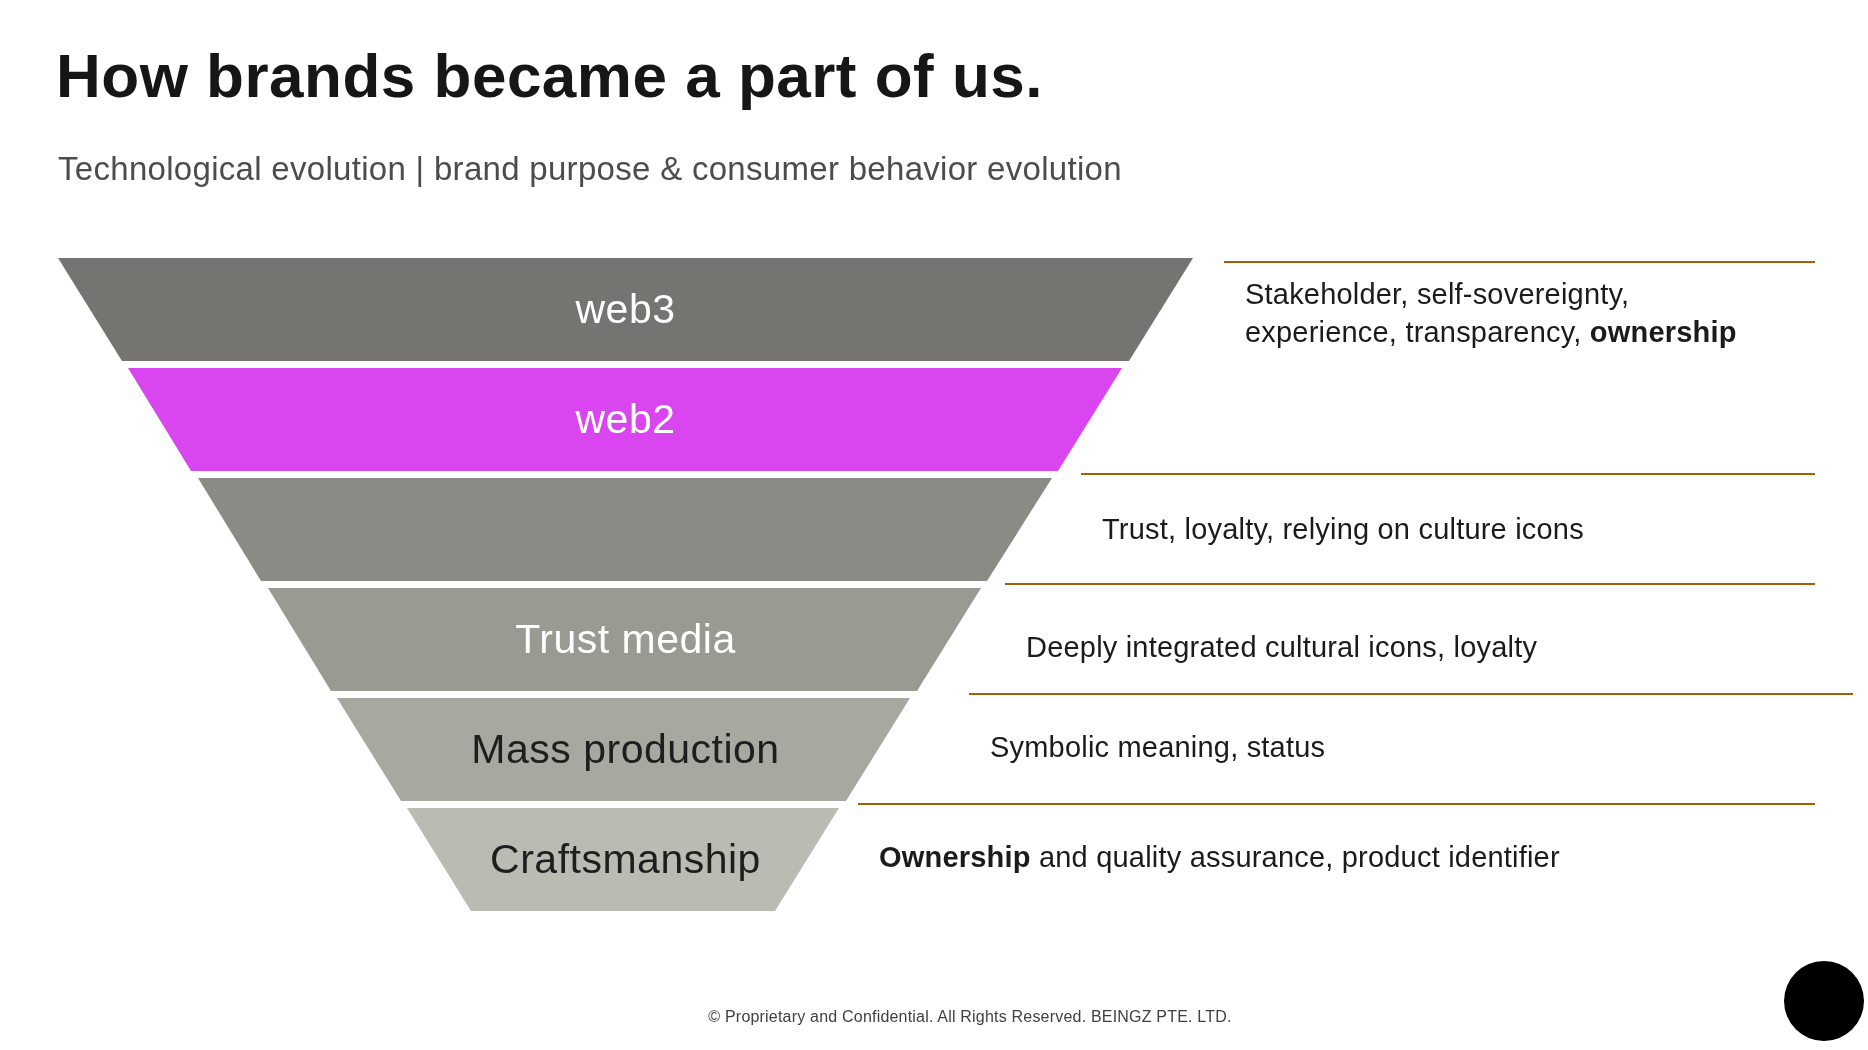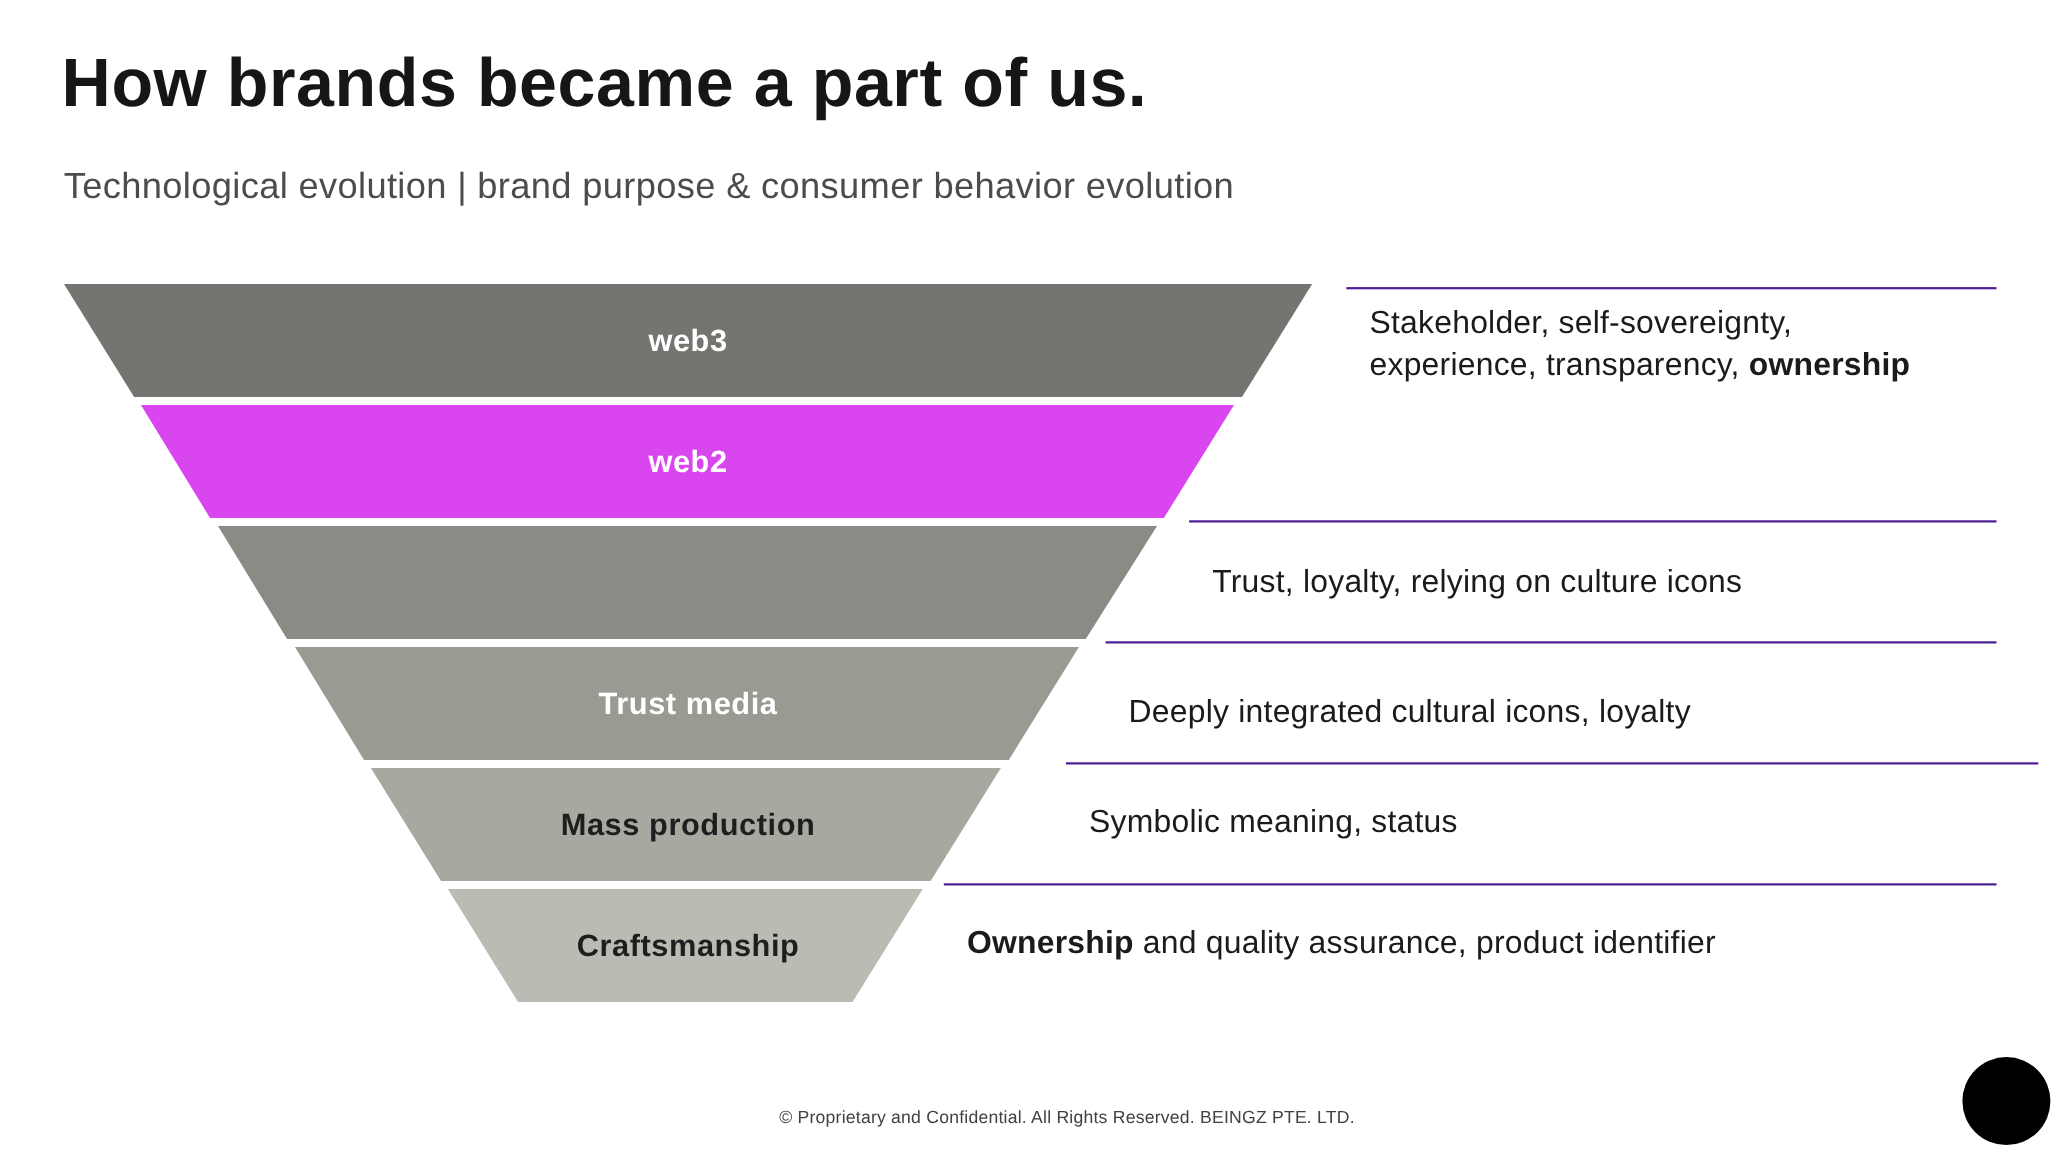--- a/index.html
+++ b/index.html
@@ -19,33 +19,33 @@
   .subtitle{
     position:absolute;left:58px;top:150px;
     font-size:33px;font-weight:400;letter-spacing:0.3px;
     color:#4c4c4c;white-space:nowrap;
   }
   
   .funnel{position:absolute;left:58px;top:258px;width:1135px;height:650px;}
   .frow{
     position:absolute;left:0;width:1135px;height:103px;
     display:flex;align-items:center;justify-content:center;
-    font-size:28px;letter-spacing:0.5px;font-weight:700;
+    font-size:41px;letter-spacing:0.5px;font-weight:400;
   }
   .frow-0{top:0;   clip-path:polygon(0px 0%,1135px 0%,1071px 100%,64px 100%);}
   .frow-1{top:110px;clip-path:polygon(70px 0%,1064px 0%,1000px 100%,133px 100%);}
   .frow-2{top:220px;clip-path:polygon(140px 0%,994px 0%,929px 100%,203px 100%);}
   .frow-3{top:330px;clip-path:polygon(210px 0%,923px 0%,859px 100%,273px 100%);}
   .frow-4{top:440px;clip-path:polygon(279px 0%,852px 0%,788px 100%,343px 100%);}
   .frow-5{top:550px;clip-path:polygon(349px 0%,781px 0%,717px 100%,413px 100%);}
   
   .band{
     position:absolute;
     display:flex;align-items:center;
-    border-top:2px solid #4c1d95;
+    border-top:2px solid #a16207;
     box-sizing:border-box;
     padding-left:21px;
     font-size:29px;line-height:38px;color:#1b1b1b;
     letter-spacing:0.2px;
   }
   .band b{font-weight:700;}
   .band-0{top:261px;height:102px;left:1224px;width:591px;}
   .band-1{top:363px;height:110px;left:1151px;width:664px;}
   .band-2{top:473px;height:110px;left:1081px;width:734px;}
   .band-3{top:583px;height:126px;left:1005px;width:810px;}

